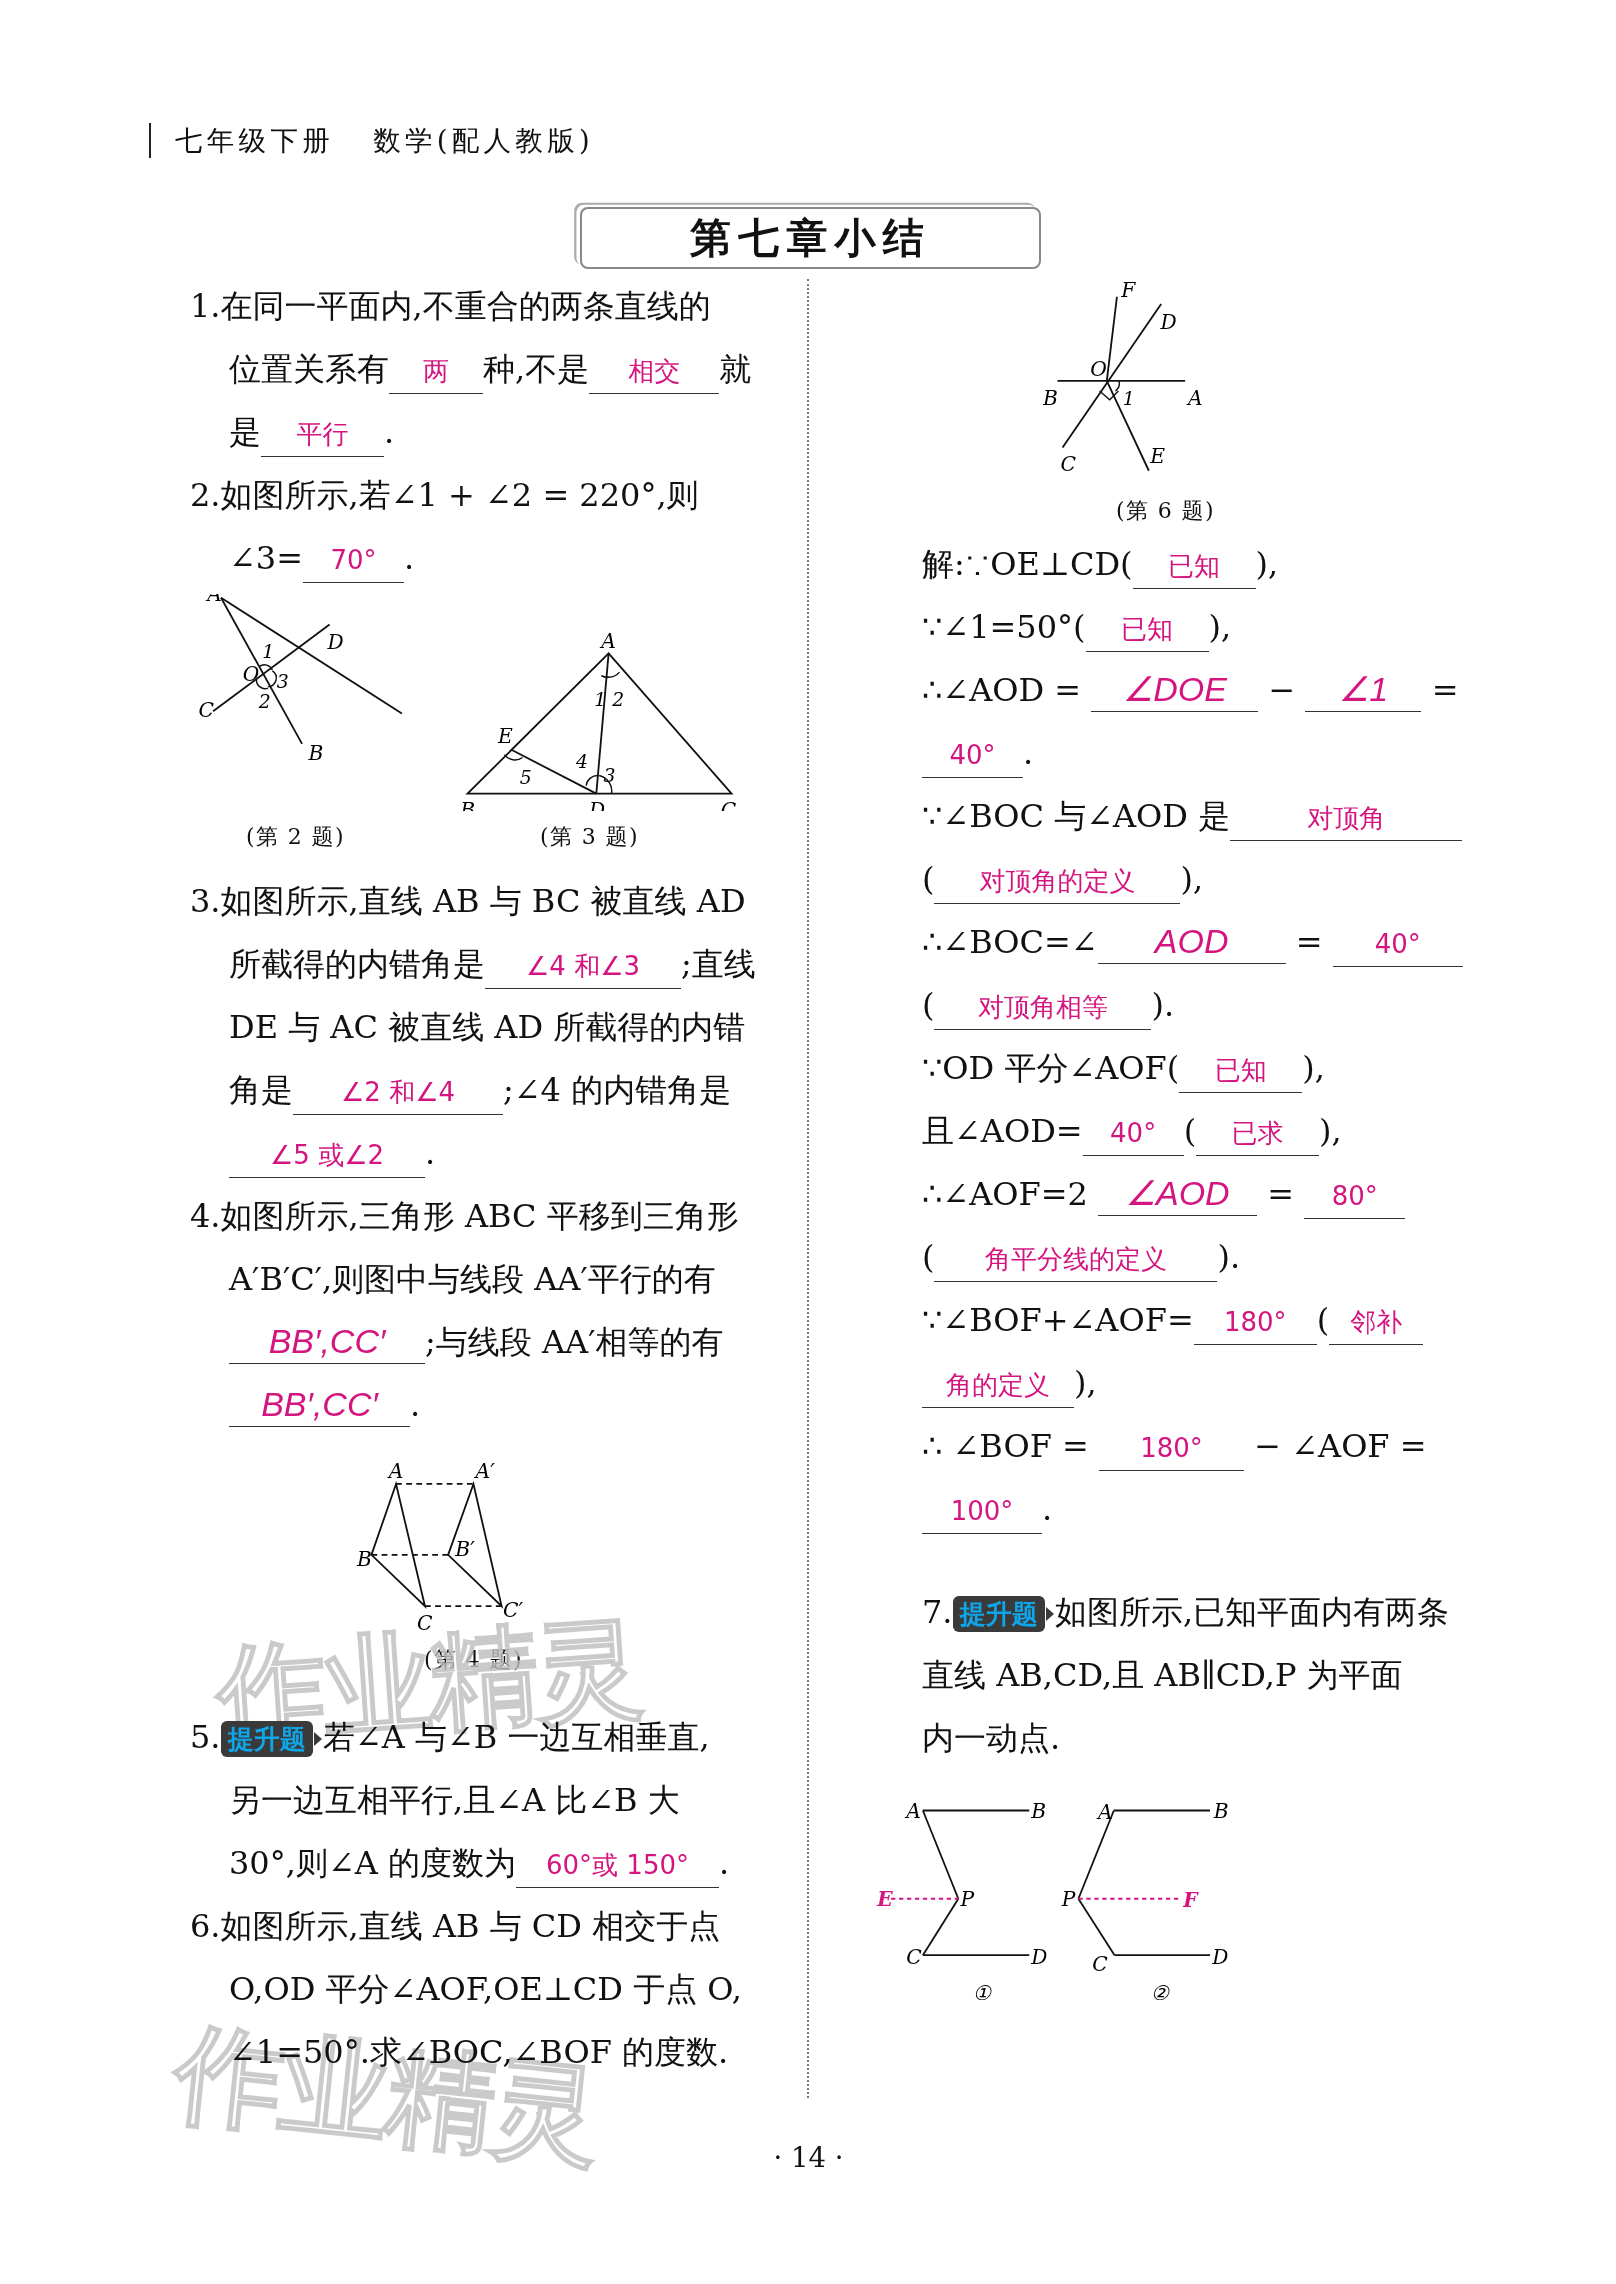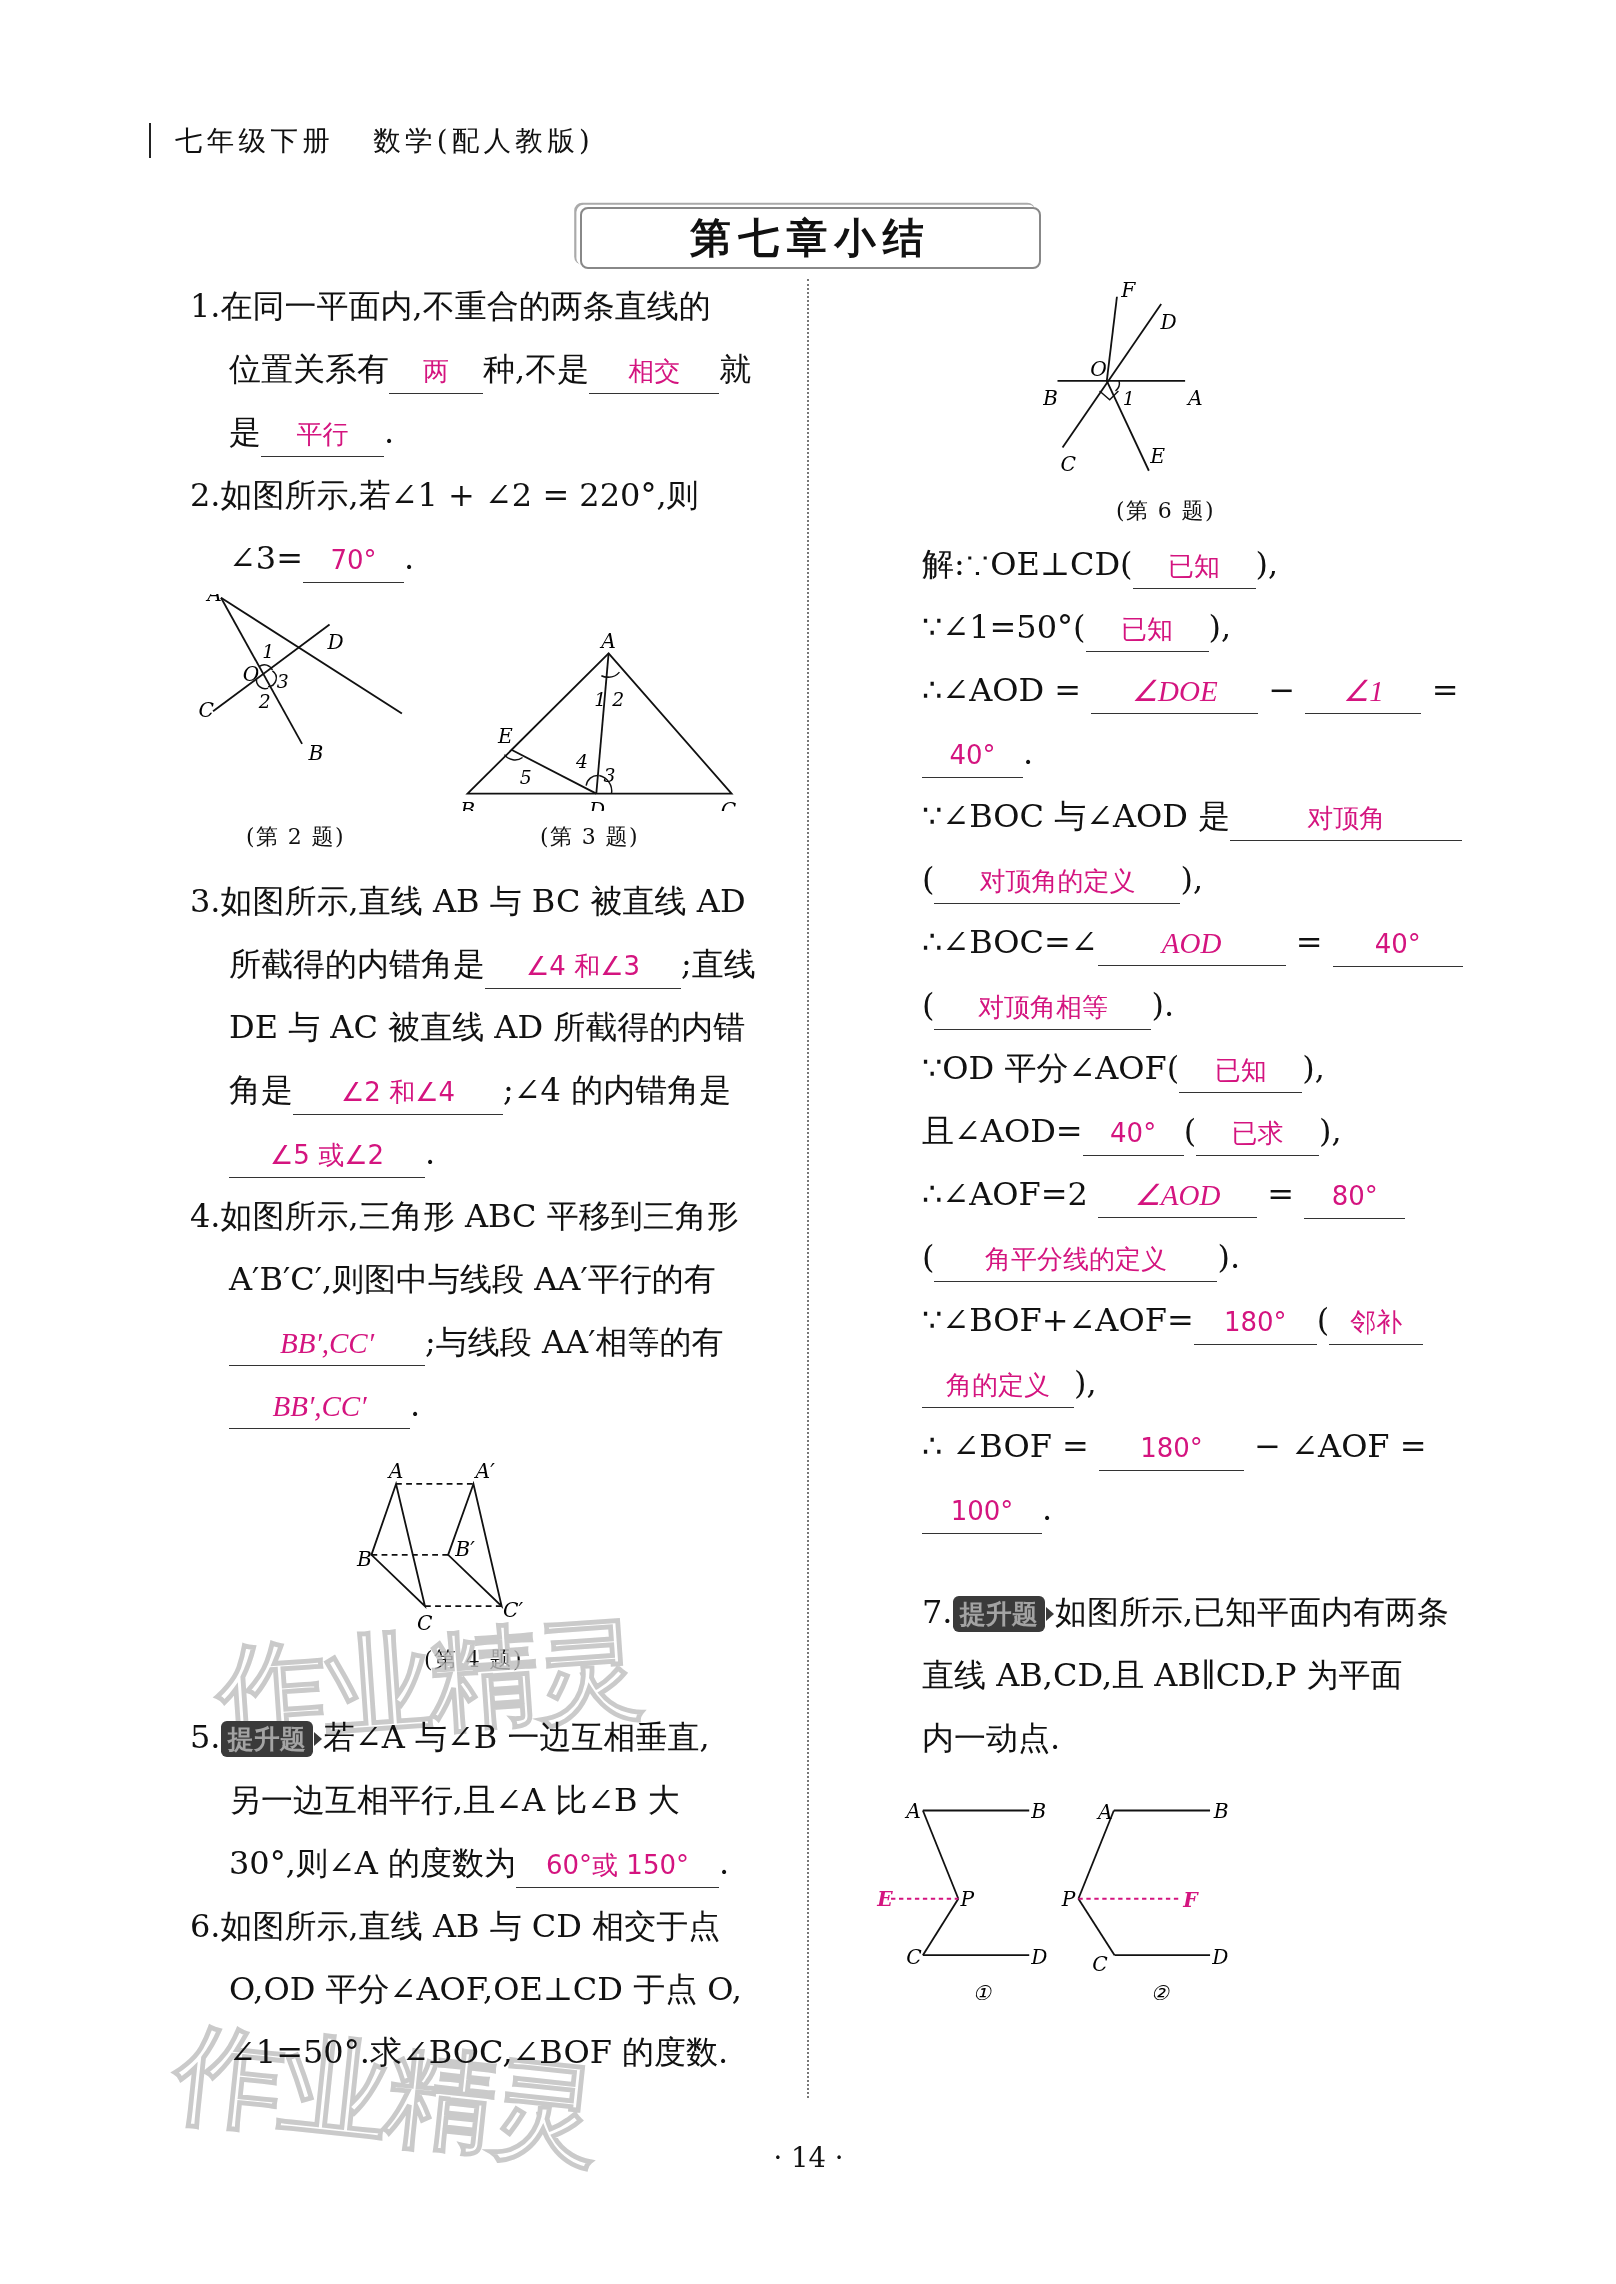--- a/index.html
+++ b/index.html
@@ -12,23 +12,23 @@
                display:flex; align-items:center; justify-content:center; }
   .title-text { font-family:"DejaVu Sans","Liberation Sans",sans-serif; font-weight:bold; font-size:41px; letter-spacing:7.2px; }
   .divider { position:absolute; left:807px; top:279px; width:0; height:1819px; border-left:2.2px dotted #777; }
   .col { position:absolute; font-size:32px; line-height:63px;margin-left:45px; }
   .col.left { left:145px; top:275px; width:638px; }
   .col.right { left:877px; top:533px; width:616px; }
   .line { white-space:nowrap; }
   .indent { padding-left:39px; }
   .ans { display:inline-block; border-bottom:1.8px solid #333; color:#d4147f; text-align:center;
          line-height:43px; font-family:"DejaVu Sans","Liberation Sans",sans-serif; font-size:26px; vertical-align:baseline; }
-  .ans.it { font-family:Liberation Serif, serif; font-style:italic; font-size:29px; }
+  .ans.it { font-family:Liberation Sans, sans-serif; font-style:italic; font-size:34px; }
   .it { font-style:italic; }
-  .badge { display:inline-block; background:#3a3a3a; color:#a3a3a3; font-family:"DejaVu Sans","Liberation Sans",sans-serif;
+  .badge { display:inline-block; background:#3a3a3a; color:#0ea5e9; font-family:"DejaVu Sans","Liberation Sans",sans-serif;
            font-weight:bold; font-size:26px; padding:0 7.2px; border-radius:5.8px; line-height:36px; position:relative; margin-right:10px; }
   .badge::after { content:""; position:absolute; right:-8.7px; top:11px; border-left:8.7px solid #3a3a3a;
                   border-top:7.2px solid transparent; border-bottom:7.2px solid transparent; }
   .fig { position:absolute; }
   .fig svg text { font-family:"DejaVu Serif","Liberation Serif",serif; font-style:italic; }
   .caption { position:absolute; font-size:22px; letter-spacing:1.4px; }
   .pagenum { position:absolute; left:0; width:1617px; top:2141px; text-align:center; font-size:27.5px; }
   .watermark { position:absolute; font-family:"DejaVu Sans","Liberation Sans",sans-serif; font-weight:bold;
                color:transparent; -webkit-text-stroke:1.4px #bdbdbd; font-size:109px; letter-spacing:-2.9px; opacity:0.8; }
 </style>

